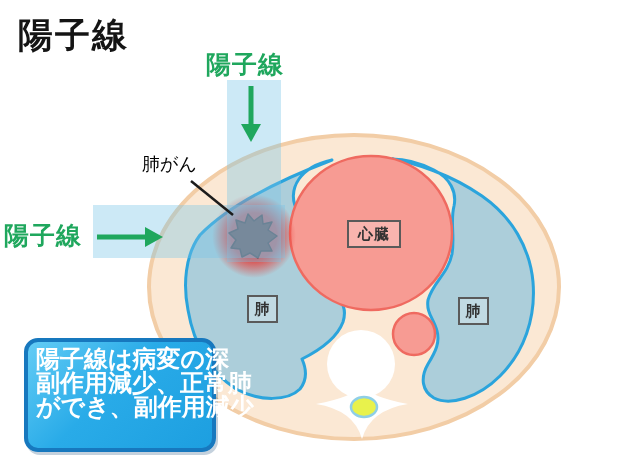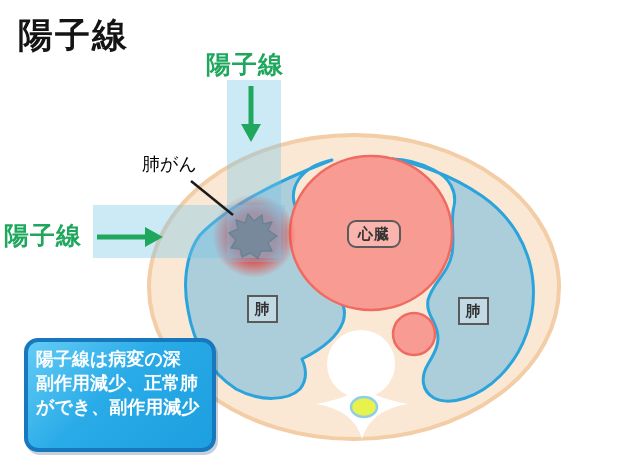--- a/index.html
+++ b/index.html
@@ -13,28 +13,28 @@
   .title{left:18px;top:12px;font-size:35px;font-weight:bold;color:var(--title-color);letter-spacing:2px;}
   .beam-label{font-size:25px;font-weight:bold;color:var(--green);letter-spacing:1px;}
   .v-beam-label{left:206px;top:48px;}
   .h-beam-label{left:4px;top:219px;}
   .tumor-label{left:142px;top:152px;font-size:18px;color:#000000;}
   .organ-box{
     position:absolute;display:flex;align-items:center;justify-content:center;
     border:2px solid var(--label-border);color:#333333;font-size:15px;font-weight:bold;
     background:rgba(255,255,255,0.25);letter-spacing:1px;
   }
-  .heart-box{left:347px;top:220px;width:50px;height:24px;border-radius:9px;}
+  .heart-box{left:347px;top:220px;width:50px;height:24px;}
   .lung-box-left{left:247px;top:295px;width:27px;height:24px;}
   .lung-box-right{left:458px;top:297px;width:27px;height:24px;}
   .callout{
     position:absolute;left:24px;top:338px;width:172px;height:98px;
     background:linear-gradient(135deg,#63CCF5 0%,var(--callout-bg) 45%,#1D9FE0 100%);
     border:4px solid var(--callout-border);border-radius:14px;
-    padding:5px 4px 3px 8px;color:#ffffff;font-size:18px;font-weight:bold;line-height:24px;
+    padding:5px 4px 3px 8px;color:#ffffff;font-size:24px;font-weight:bold;line-height:24px;
     box-shadow:2px 3px 0 rgba(20,70,120,0.25);
   }
   .callout div{white-space:nowrap;}
   
   .body-shape{fill:var(--body-fill);stroke:var(--body-stroke);stroke-width:4;}
   .lung{fill:var(--lung-fill);stroke:var(--lung-stroke);stroke-width:3;stroke-linejoin:round;}
   .heart{fill:var(--heart-fill);stroke:var(--heart-stroke);stroke-width:2.5;}
   .vertebra{fill:#ffffff;}
   .cord{fill:var(--cord-yellow);stroke:#8FCFE6;stroke-width:2.5;}
   .beam{fill:var(--beam);}

